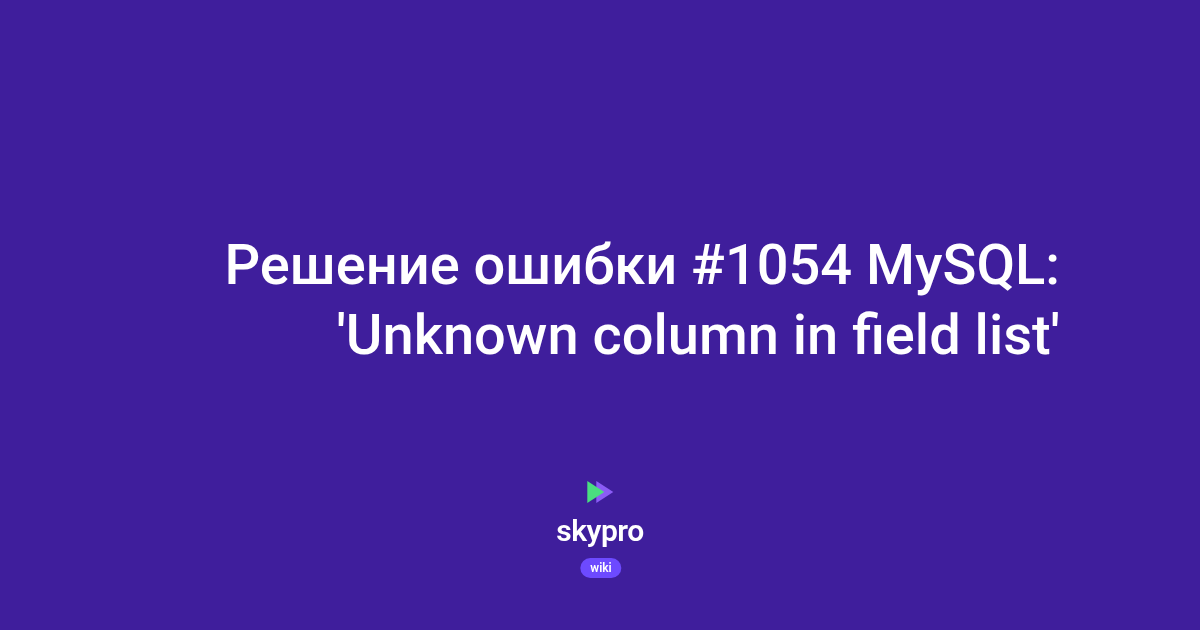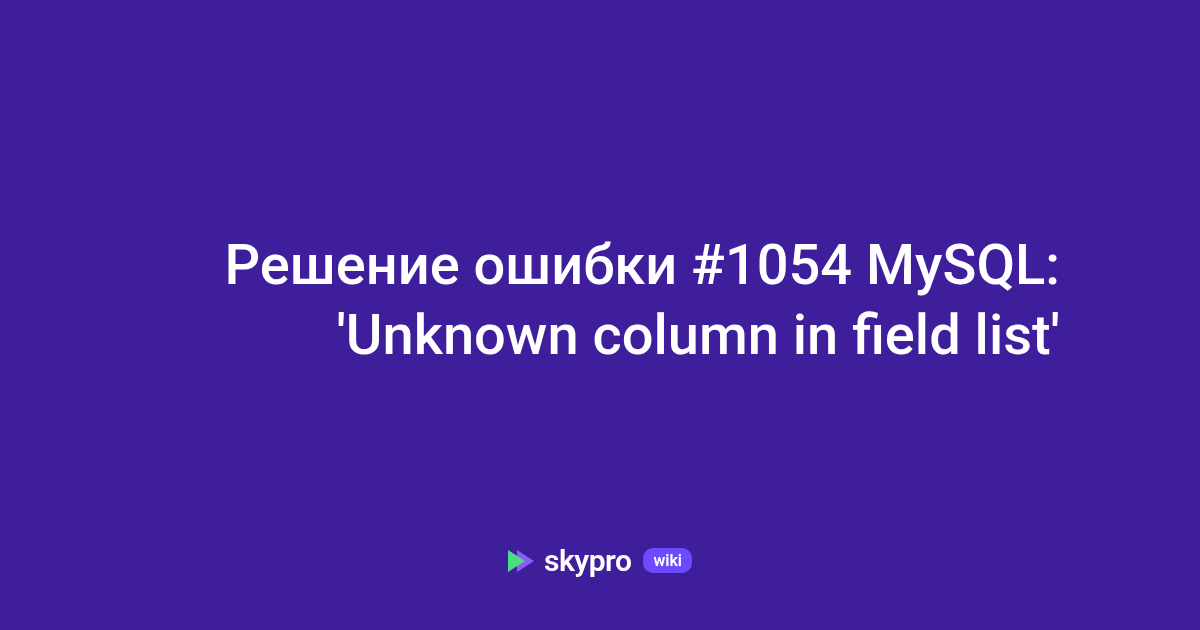--- a/index.html
+++ b/index.html
@@ -29,20 +29,21 @@
       margin-top: -30px;
     }
     .logo-container {
       position: absolute;
       bottom: 52px;
       left: 50%;
       transform: translateX(-50%);
       display: flex;
       align-items: center;
       gap: 10px;
+      flex-direction: column;
     }
     .logo-icon {
       display: flex;
       align-items: center;
       gap: -2px;
     }
     .play-green {
       width: 0;
       height: 0;
       border-top: 11px solid transparent;
@@ -63,21 +64,21 @@
     }
     .logo-text {
       color: #ffffff;
       font-size: 30px;
       font-weight: 600;
       letter-spacing: -0.5px;
     }
     .wiki-badge {
       background-color: #6d4aff;
       color: #ffffff;
-      font-size: 16px;
+      font-size: 12px;
       font-weight: 600;
       padding: 3px 10px;
       border-radius: 10px;
       margin-left: 2px;
     }
   </style>
 </head>
 <body>
 
 <h1 class="title">Решение ошибки #1054 MySQL: 'Unknown column in field list'</h1>

